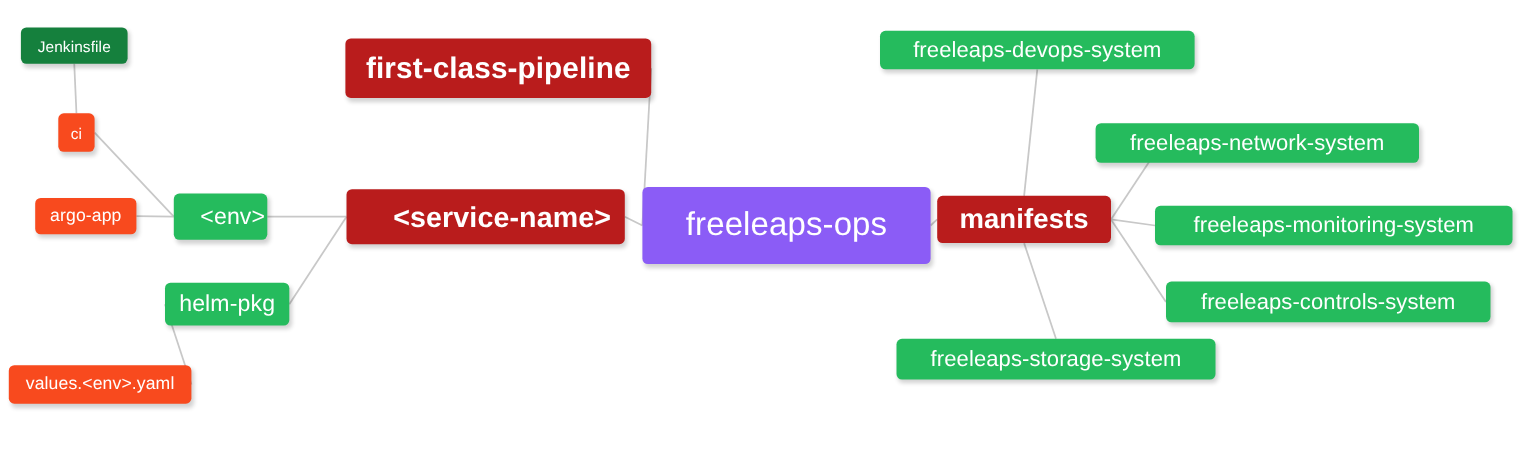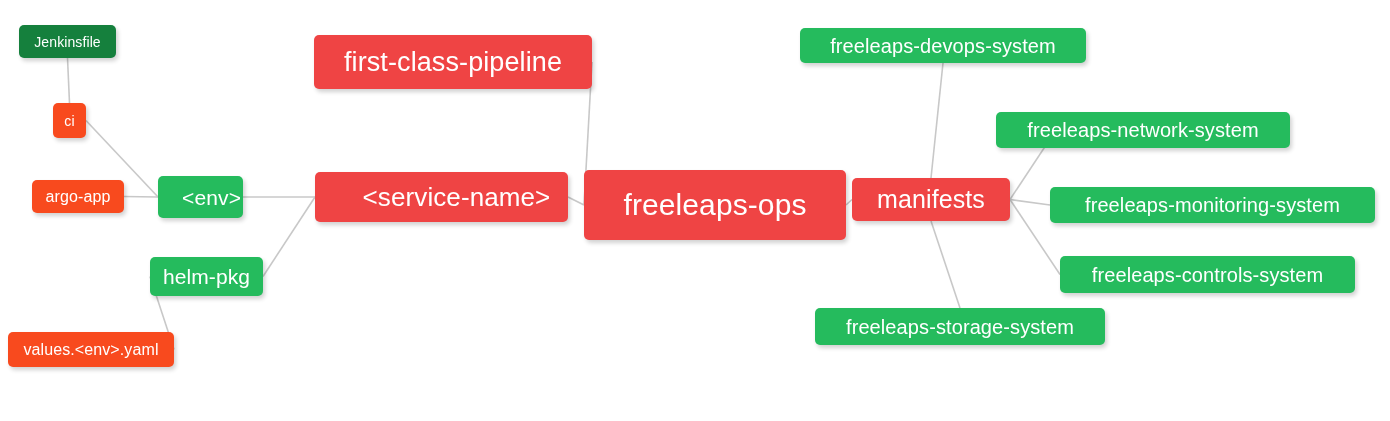--- a/index.html
+++ b/index.html
@@ -37,22 +37,22 @@
     white-space: nowrap;
     line-height: 1;
     letter-spacing: 0.1px;
     box-shadow: 2px 3px 4px rgba(0,0,0,0.18);
     user-select: none;
   }
   .node-label {
     display: block;
     padding: 0 2px;
   }
-  .n-root   { background: #ef4444; }
-  .n-blue   { background: #ef4444; }
+  .n-root   { background: #8b5cf6; }
+  .n-blue   { background: #b91c1c; font-weight: bold; }
   .n-green  { background: #25bb5d; }
   .n-orange { background: #15803d; }
   .n-red    { background: #f84a1e; }
 </style>
 </head>
 <body>
 
 <div id="mindmap-canvas">
   <svg id="edge-layer" viewBox="0 0 1390 421" xmlns="http://www.w3.org/2000/svg">
       <line x1="584" y1="205" x2="568" y2="197" stroke="#c8c8c8" stroke-width="1.6"></line>

